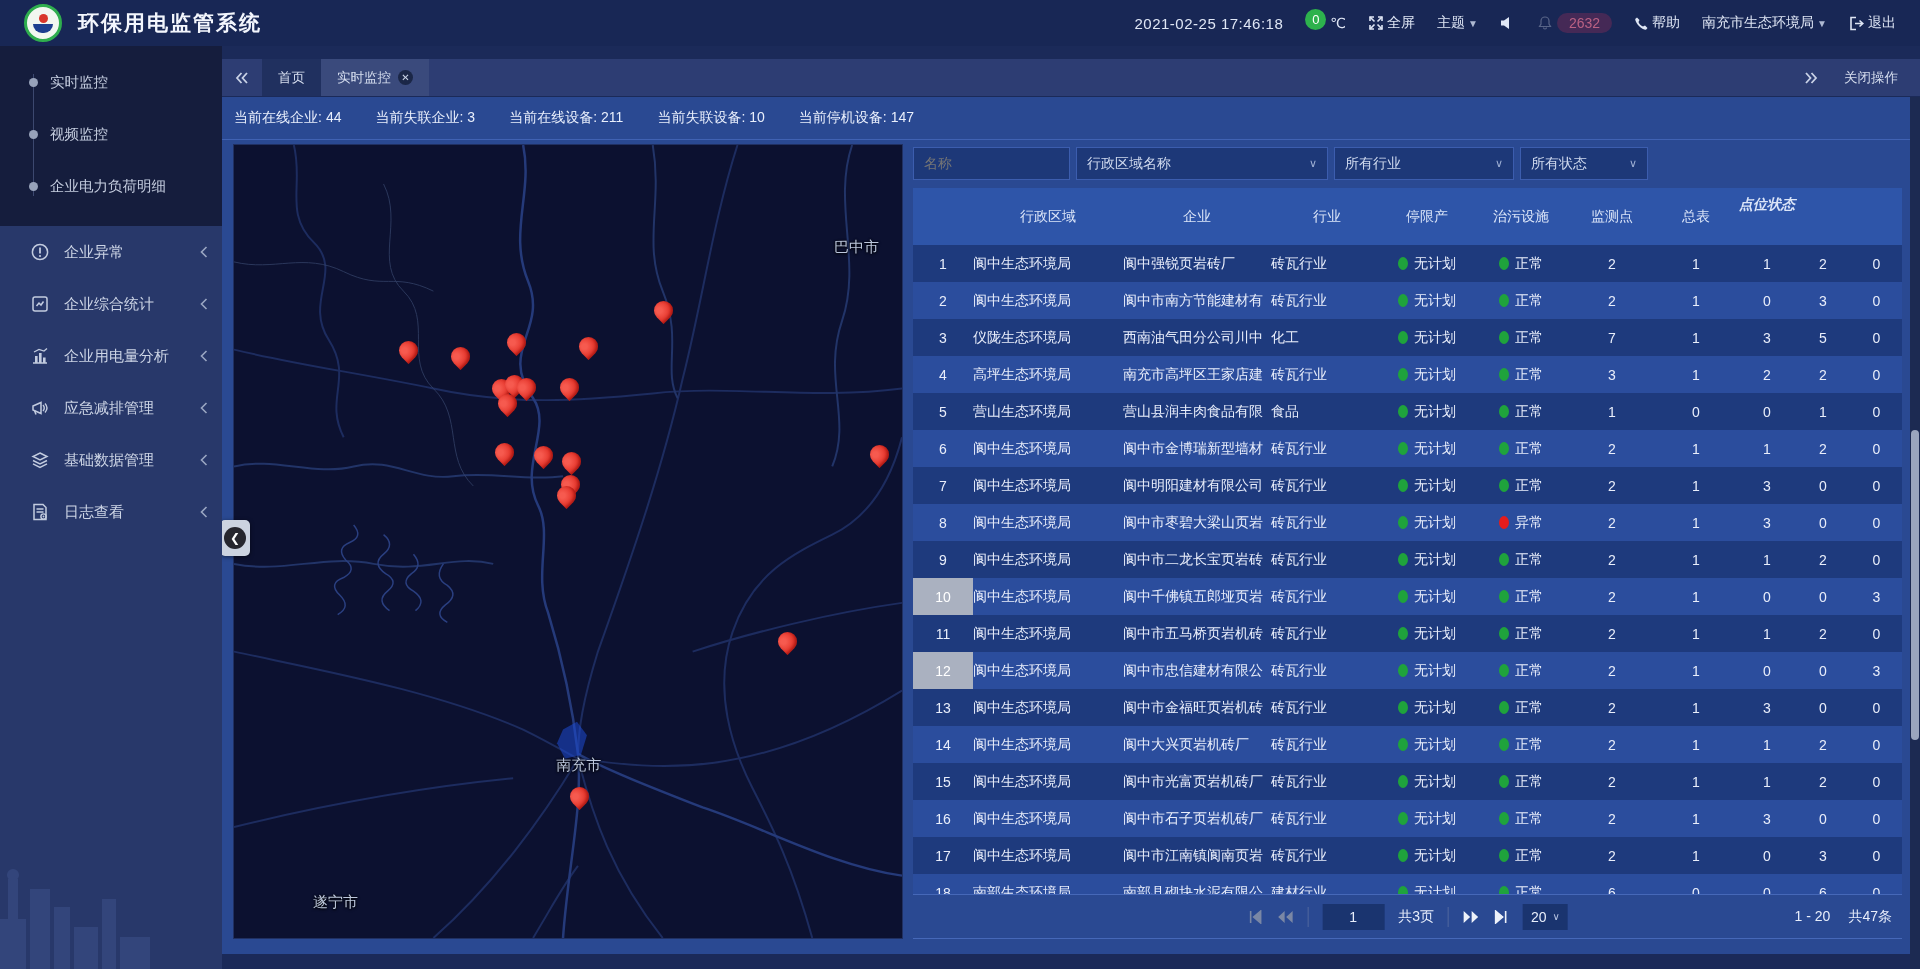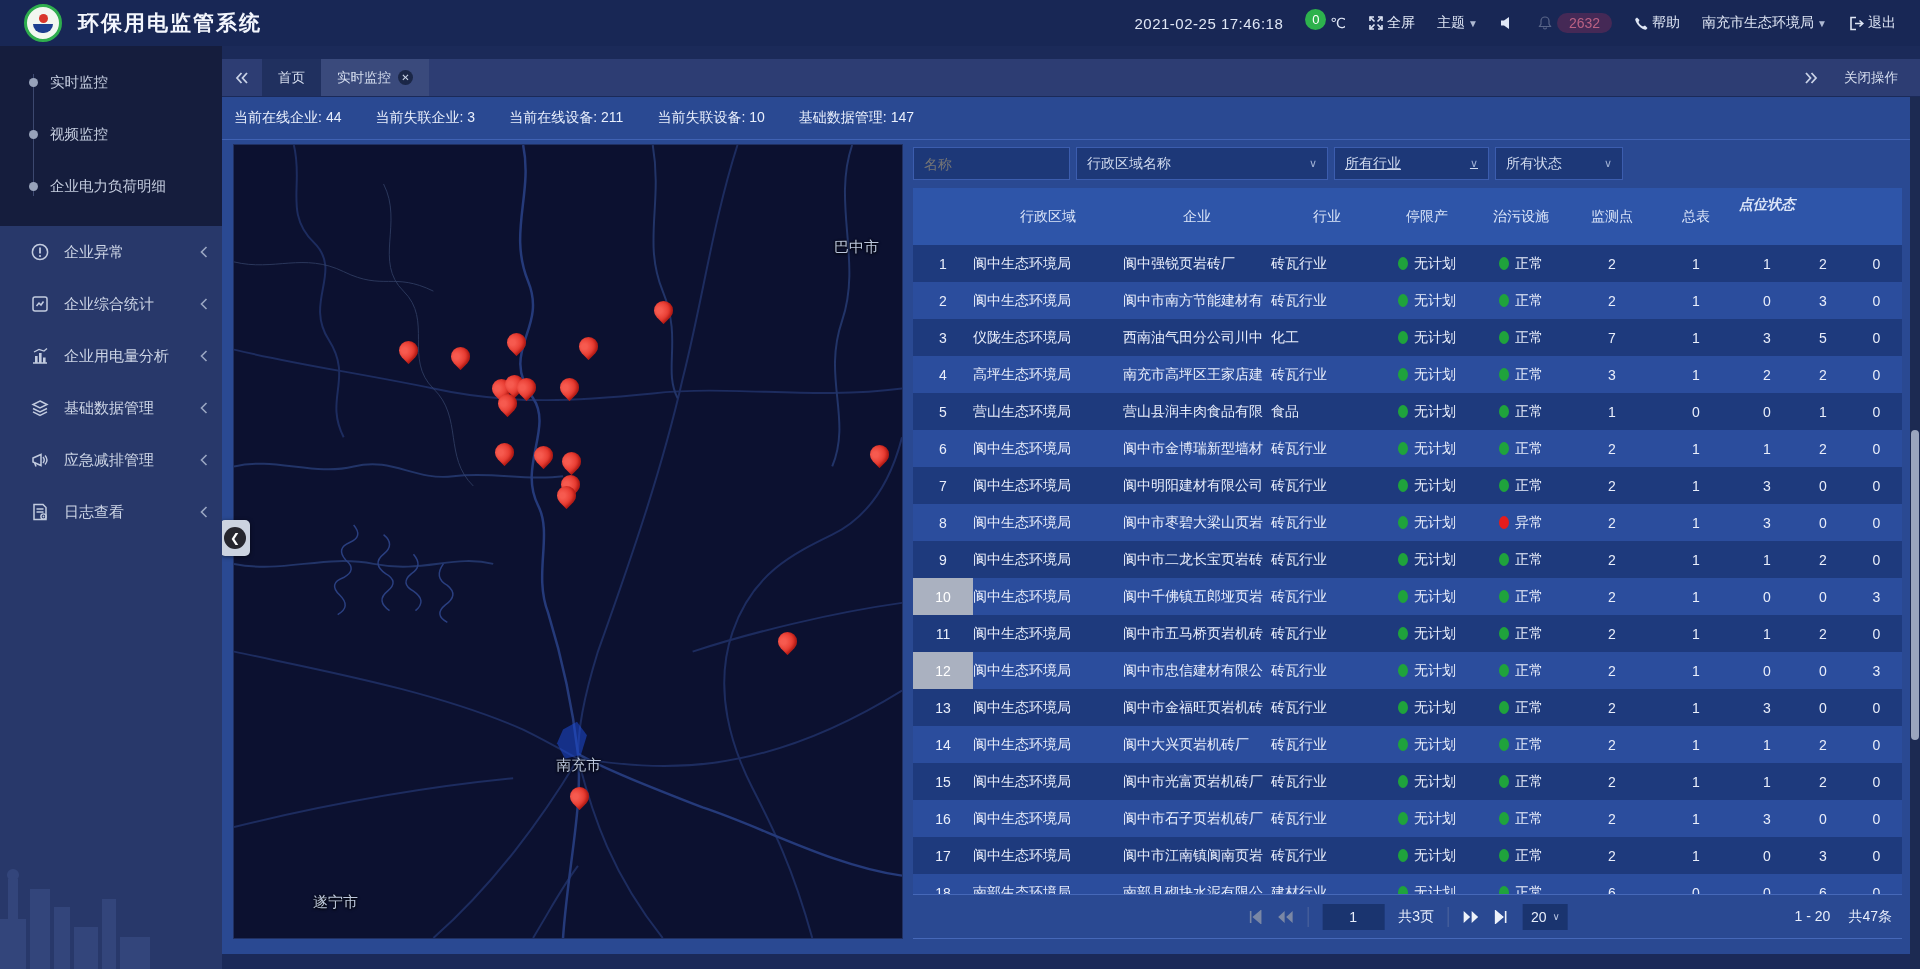--- a/index.html
+++ b/index.html
@@ -81,21 +81,21 @@
     box-shadow:0 1px 4px rgba(0,0,0,.5); cursor:pointer; z-index:5; }
   .map-collapse .cc { width:22px; height:22px; border-radius:50%; background:#26262e; color:#fff;
     display:flex; align-items:center; justify-content:center; font-size:12px; }
 
   
   .table-panel { flex:1; display:flex; flex-direction:column; min-width:0; }
   .filter-row { display:flex; gap:6px; margin:3px 0 8px 0; }
   .f-input, .f-select { height:33px; background:#1d3878; border:1px solid #3c5dae; color:#cfd9ee;
     font-size:14px; display:flex; align-items:center; padding:0 10px; }
   .f-input input { background:transparent; border:none; outline:none; color:#f0abfc; font-size:14px; width:100%;
-    font-family:Liberation Sans, sans-serif; }
+    font-family:Liberation Serif, serif; }
   .f-input { width:157px; }
   .f-select { justify-content:space-between; cursor:pointer; }
   .f-select .v { color:#9fb0d4; font-size:11px; margin-left:14px; }
 
   .grid-cols { display:grid; grid-template-columns:60px 150px 148px 112px 88px 100px 82px 86px 56px 56px 51px; }
   .thead { background:#2e55a9; color:#dbe5f8; font-size:14px; height:57px;
     grid-template-rows:28px 29px; align-items:center; }
   .thead .h1 { grid-row:1 / 3; text-align:center; }
   .thead .grp { grid-column:9 / 12; grid-row:1; font-style:italic; font-weight:bold; padding-top:6px; }
   .thead .h2 { grid-row:2; text-align:center;margin-top:48px; }
@@ -241,38 +241,38 @@
             <rect x="13" y="11.5" width="2.6" height="5.5" fill="currentColor"></rect>
             <path d="M4 6 L9 3.5 L14 5 L17 2.5" fill="none" stroke="currentColor" stroke-width="1.3"></path>
           </svg></span>
         <span>企业用电量分析</span>
         <span class="chev"><svg width="8" height="12" viewBox="0 0 8 12">
             <path d="M6.5 1 L1.5 6 L6.5 11" fill="none" stroke="currentColor" stroke-width="1.6"></path>
           </svg></span>
       </div>
       <div class="side-item">
         <span class="icn"><svg viewBox="0 0 20 20" width="20" height="20">
+            <path d="M3 8 L11 4.5 V15.5 L3 12 Z" fill="none" stroke="currentColor" stroke-width="1.5"></path>
+            <path d="M13 7 Q15.5 10 13 13 M15 5.5 Q19 10 15 14.5" fill="none" stroke="currentColor" stroke-width="1.4"></path>
+            <path d="M4.5 12.5 L6 16.5" stroke="currentColor" stroke-width="1.5"></path>
+          </svg></span>
+        <span>应急减排管理</span>
+        <span class="chev"><svg width="8" height="12" viewBox="0 0 8 12">
+            <path d="M6.5 1 L1.5 6 L6.5 11" fill="none" stroke="currentColor" stroke-width="1.6"></path>
+          </svg></span>
+      </div>
+      <div class="side-item">
+        <span class="icn"><svg viewBox="0 0 20 20" width="20" height="20">
             <g fill="none" stroke="currentColor" stroke-width="1.5">
               <path d="M10 3 L17 6.5 L10 10 L3 6.5 Z"></path>
               <path d="M3 10.5 L10 14 L17 10.5"></path>
               <path d="M3 13.8 L10 17.3 L17 13.8"></path>
             </g>
           </svg></span>
         <span>基础数据管理</span>
-        <span class="chev"><svg width="8" height="12" viewBox="0 0 8 12">
-            <path d="M6.5 1 L1.5 6 L6.5 11" fill="none" stroke="currentColor" stroke-width="1.6"></path>
-          </svg></span>
-      </div>
-      <div class="side-item">
-        <span class="icn"><svg viewBox="0 0 20 20" width="20" height="20">
-            <path d="M3 8 L11 4.5 V15.5 L3 12 Z" fill="none" stroke="currentColor" stroke-width="1.5"></path>
-            <path d="M13 7 Q15.5 10 13 13 M15 5.5 Q19 10 15 14.5" fill="none" stroke="currentColor" stroke-width="1.4"></path>
-            <path d="M4.5 12.5 L6 16.5" stroke="currentColor" stroke-width="1.5"></path>
-          </svg></span>
-        <span>应急减排管理</span>
         <span class="chev"><svg width="8" height="12" viewBox="0 0 8 12">
             <path d="M6.5 1 L1.5 6 L6.5 11" fill="none" stroke="currentColor" stroke-width="1.6"></path>
           </svg></span>
       </div>
       <div class="side-item">
         <span class="icn"><svg viewBox="0 0 20 20" width="20" height="20">
             <path d="M4 2.5 H13 L16 5.5 V17.5 H4 Z" fill="none" stroke="currentColor" stroke-width="1.5"></path>
             <path d="M6.5 7 H13.5 M6.5 10 H13.5" stroke="currentColor" stroke-width="1.3"></path>
             <circle cx="13.5" cy="14.5" r="2.6" fill="none" stroke="currentColor" stroke-width="1.4"></circle>
             <circle cx="13.5" cy="14.5" r=".9" fill="currentColor"></circle>
@@ -322,21 +322,21 @@
       </div>
     </div>
   </div>
 
   <div class="stage">
     <div class="statsbar" id="statsbar">
         <span class="stat"><span>当前在线企业:</span><b>44</b></span>
         <span class="stat"><span>当前失联企业:</span><b>3</b></span>
         <span class="stat"><span>当前在线设备:</span><b>211</b></span>
         <span class="stat"><span>当前失联设备:</span><b>10</b></span>
-        <span class="stat"><span>基础数据管理:</span><b>147</b></span>
+        <span class="stat"><span>当前停机设备:</span><b>147</b></span>
       </div>
 
     <div class="content">
 
       <div class="map-panel" id="map">
         <svg class="roads" viewBox="0 0 670 814" preserveAspectRatio="none">
           <g fill="none" stroke="#1d2c5f" stroke-width="2">
             <path d="M60,0 C70,40 50,70 80,100 C110,130 70,160 95,200 C120,240 90,260 110,300"></path>
             <path d="M0,210 C60,225 130,235 200,250 C280,268 350,262 420,255 C500,246 580,262 670,250"></path>
             <path d="M505,0 C480,80 470,160 450,240 C430,330 400,420 365,520 C350,570 345,600 345,630"></path>
@@ -401,21 +401,21 @@
 
       <div class="table-panel">
         <div class="filter-row">
           <label class="f-input">
             <input type="text" placeholder="名称" style="">
           </label>
           <div class="f-select" style="width:252px;">
             <span>行政区域名称</span>
               <span class="v">∨</span>
           </div>
-          <div class="f-select" style="width:155px;text-decoration:underline;">
+          <div class="f-select" style="width:180px;">
             <span>所有行业</span>
               <span class="v">∨</span>
           </div>
           <div class="f-select" style="width:128px;">
             <span>所有状态</span>
               <span class="v">∨</span>
           </div>
         </div>
 
         <div class="thead grid-cols" id="thead">

